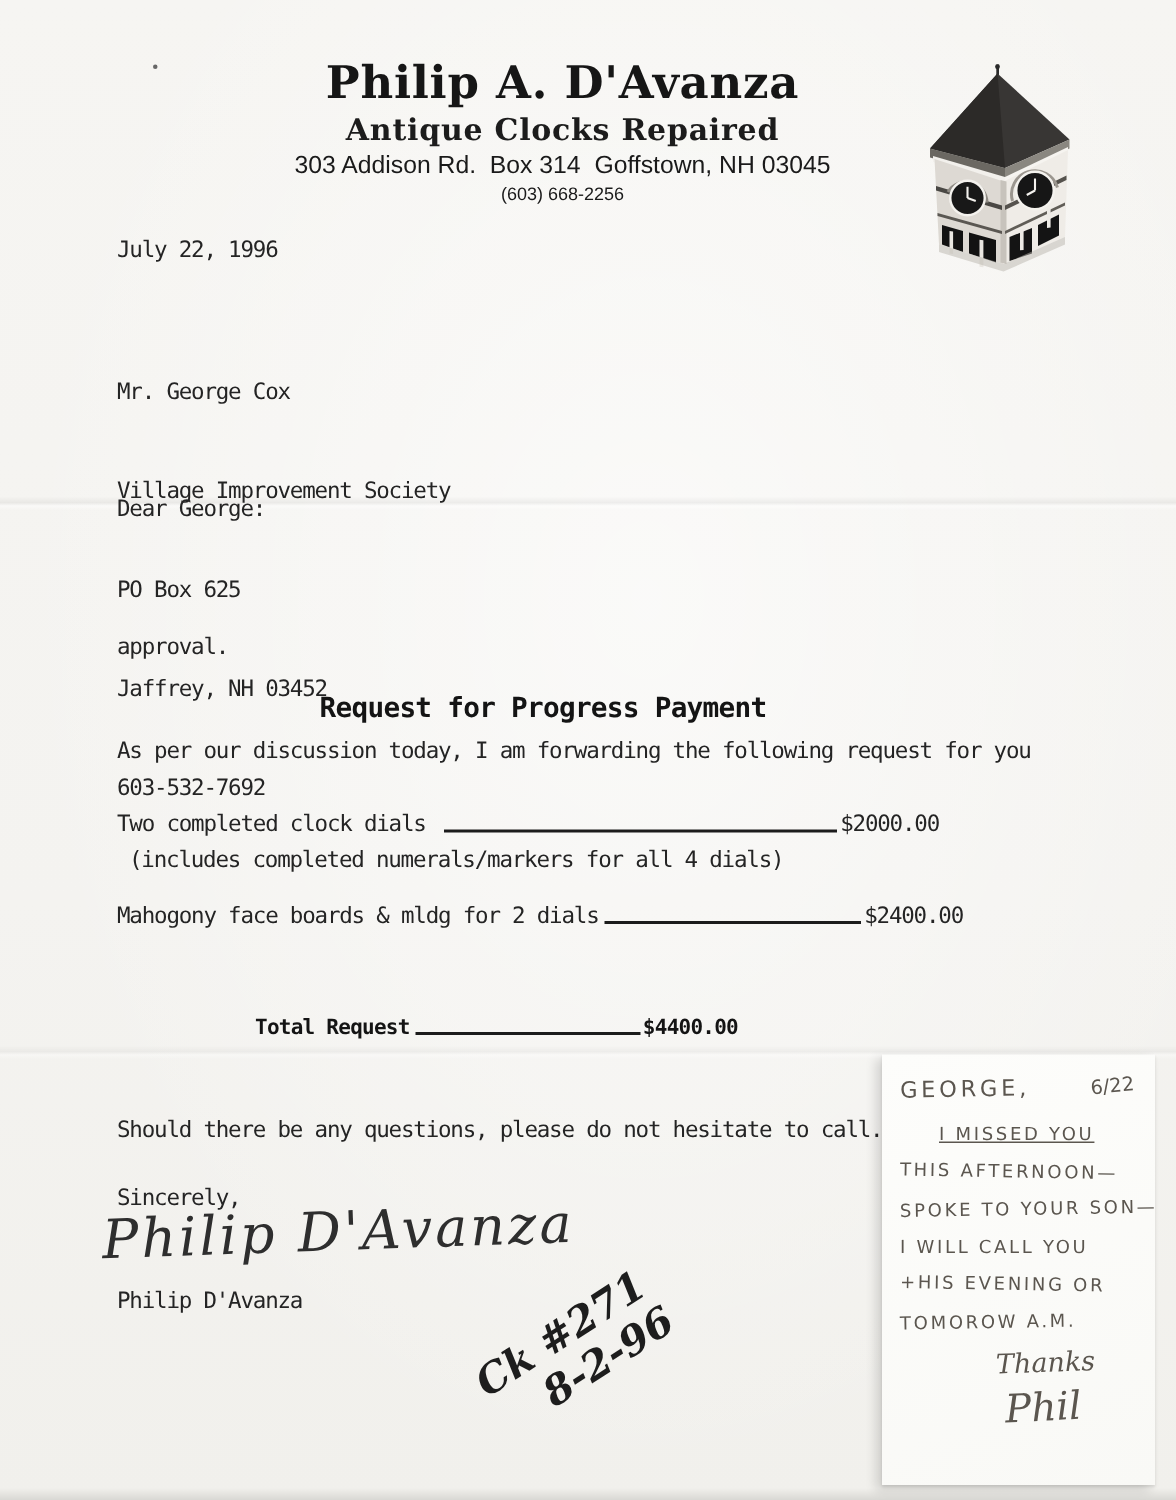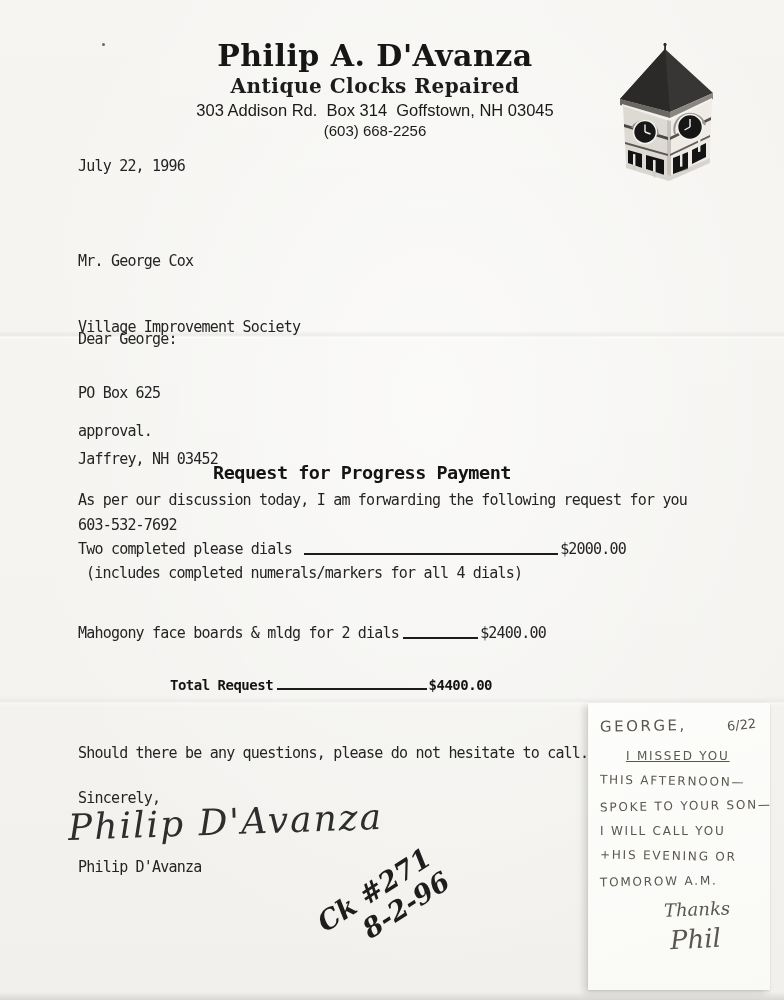--- a/index.html
+++ b/index.html
@@ -22,39 +22,39 @@
   .crease.c2{top:697px;opacity:.7;}
   .edge-bottom{position:absolute;left:0;right:0;bottom:0;height:8px;
     background:linear-gradient(180deg,rgba(0,0,0,0),rgba(0,0,0,.10));}
   .speck{position:absolute;width:3px;height:3px;background:#444;border-radius:50%;opacity:.8;}
 
   
   .letterhead{position:absolute;left:120px;top:38px;width:510px;text-align:center;}
   .lh-name{font-family:"DejaVu Serif", serif;font-weight:bold;font-size:30px;letter-spacing:.5px;color:#161616;}
   .lh-tagline{font-family:"DejaVu Serif", serif;font-weight:bold;font-size:20px;margin-top:1px;color:#1c1c1c;letter-spacing:.5px;}
   .lh-address{font-family:"Liberation Sans", sans-serif;font-size:16.5px;margin-top:3px;color:#1a1a1a;white-space:pre;}
-  .lh-phone{font-family:"Liberation Sans", sans-serif;font-size:15px;margin-top:2px;color:#1a1a1a;}
+  .lh-phone{font-family:"Liberation Sans", sans-serif;font-size:12px;margin-top:2px;color:#1a1a1a;}
 
   .tower{position:absolute;left:612px;top:42px;width:112px;height:140px;}
 
   
   .typed{font-family:"DejaVu Sans Mono", monospace;font-size:15px;letter-spacing:-.8px;color:#242424;white-space:pre;}
   .pos{position:absolute;}
   .date{left:78px;top:157px;}
   .addr{left:78px;top:206px;line-height:22px;}
   .salutation{left:78px;top:330px;}
   .intro{left:78px;top:374px;line-height:23px;width:580px;}
   .doc-heading{left:92px;top:462px;width:540px;text-align:center;
     font-weight:bold;font-size:18.5px;letter-spacing:-.5px;color:#141414;}
 
   .pay-row{display:flex;align-items:flex-end;}
   .pay-row .fill{flex:1;border-bottom:2px solid #1c1c1c;margin:0 2px 3px 4px;}
   .row1{left:78px;top:540px;width:548px;}
   .note1{left:86px;top:564px;}
-  .row2{left:78px;top:601px;width:468px;margin-top:23px;}
+  .row2{left:78px;top:601px;width:564px;}
   .total-row{left:170px;top:677px;width:322px;font-weight:bold;font-size:14px;letter-spacing:-.5px;color:#141414;align-items:flex-end;}
   .total-row .fill{border-bottom-width:2.5px;}
   .closing{left:78px;top:744px;}
   .signoff{left:78px;top:789px;}
 
   
   .hand-sig{position:absolute;left:68px;top:802px;width:280px;
     font-family:"DejaVu Serif", serif;font-style:italic;font-size:36px;color:#2e2e2e;
     transform:rotate(-2deg);letter-spacing:2px;white-space:nowrap;}
   .typed-name{left:78px;top:858px;}
@@ -157,21 +157,21 @@
   <div class="pos typed salutation">Dear George:</div>
 
   <div class="pos typed intro">
     <div>approval.</div>
     <div>As per our discussion today, I am forwarding the following request for you</div>
   </div>
 
   <div class="pos typed doc-heading">Request for Progress Payment</div>
 
   <div class="pos typed pay-row row1">
-    <span>Two completed please dials </span>
+    <span>Two completed clock dials </span>
     <span class="fill"></span>
     <span>$2000.00</span>
   </div>
   <div class="pos typed note1">(includes completed numerals/markers for all 4 dials)</div>
 
   <div class="pos typed pay-row row2">
     <span>Mahogony face boards &amp; mldg for 2 dials</span>
     <span class="fill"></span>
     <span>$2400.00</span>
   </div>

